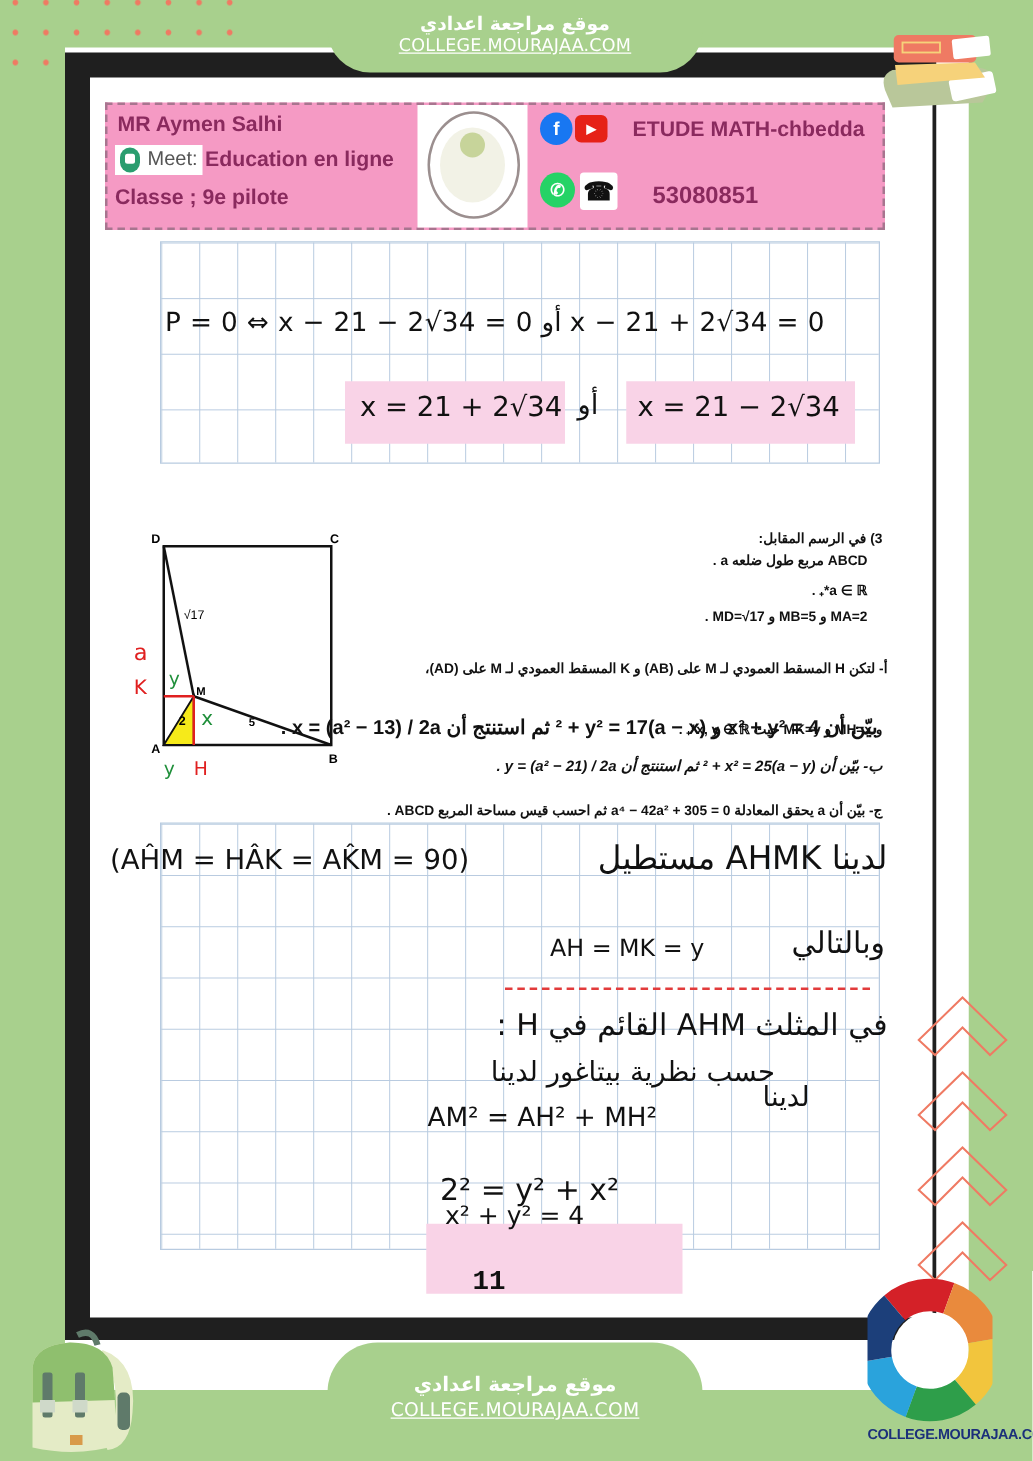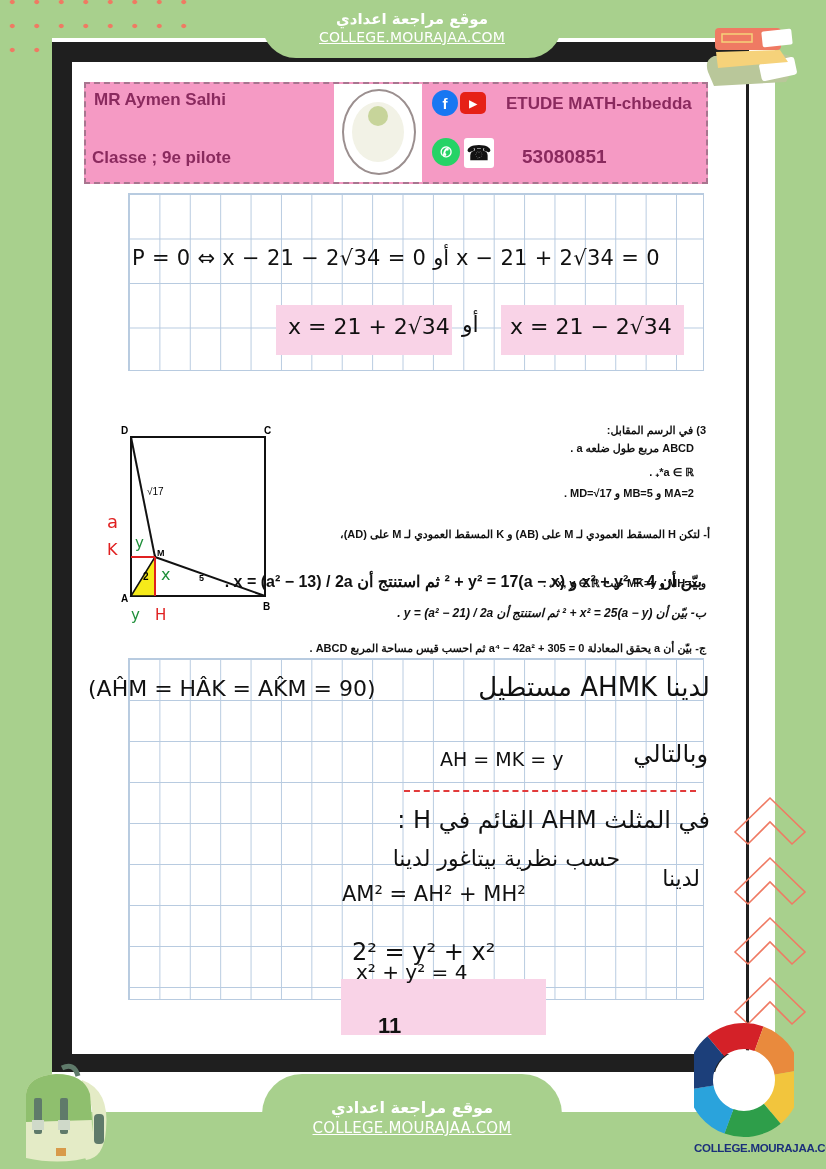--- a/index.html
+++ b/index.html
@@ -61,21 +61,21 @@
   .dash-red { position: absolute; left: 404px; top: 790px; width: 292px; height: 0; border-top: 2px dashed #e23b3b; }
 
   
   svg.geo { position: absolute; left: 95px; top: 420px; }
 
   .chevrons { position: absolute; left: 730px; top: 790px; }
   .books { position: absolute; left: 700px; top: 10px; }
   .wheel { position: absolute; left: 694px; top: 1022px; }
   .wheel-label { position: absolute; left: 694px; top: 1142px; font-family: "Liberation Sans", sans-serif; font-weight: bold; font-size: 11.5px; color: #1b2f7a; letter-spacing: -0.3px; }
   .backpack { position: absolute; left: 12px; top: 1060px; }
-  .pagenum { position: absolute; left: 378px; top: 1013px; font-family: Liberation Sans, sans-serif; font-weight: bold; font-size: 22px; color: #111; }
+  .pagenum { position: absolute; left: 378px; top: 1013px; font-family: Liberation Mono, monospace; font-weight: bold; font-size: 22px; color: #111; }
 </style>
 </head>
 <body>
 
 <div class="green" style="left:0;top:0;width:52px;height:1169px;"></div>
 <div class="green" style="left:0;top:0;width:826px;height:38px;"></div>
 <div class="green" style="left:775px;top:0;width:51px;height:1169px;"></div>
 <div class="green" style="left:0;top:1112px;width:826px;height:57px;"></div>
 <div class="dots"></div>
 
@@ -92,20 +92,27 @@
   <rect x="60" y="50" width="36" height="18" rx="3" fill="#fff" transform="rotate(-12 78 59)"></rect>
   <path d="M16 42 L80 40 L88 52 L18 58 Z" fill="#f6d27a"></path>
   <rect x="15" y="18" width="66" height="22" rx="4" fill="#ef7a63"></rect>
   <rect x="62" y="20" width="30" height="16" rx="2" fill="#fff" transform="rotate(-6 77 28)"></rect>
   <rect x="22" y="24" width="30" height="8" fill="none" stroke="#f6d27a" stroke-width="1.5"></rect>
 </svg>
 
 <div class="hdr">
   <div class="hdr-left">
     <div class="l1">MR  Aymen Salhi</div>
+    <div class="l2">
+      <span class="meet-badge">
+        <span class="meet-icon"></span>
+        <span>Meet:</span>
+      </span>
+      <span>Education en ligne</span>
+    </div>
     <div class="l3">Classe ;  9e pilote</div>
   </div>
   <div class="seal">
     <div class="seal-ring"></div>
     <div class="seal-inner"></div>
     <div class="seal-tree"></div>
   </div>
   <div class="hdr-right">
     <div class="soc fb">f</div>
     <div class="soc yt">▶</div>
@@ -159,21 +166,21 @@
 <div class="print" style="right:120px;top:642px;">ج- بيّن أن a يحقق المعادلة a⁴ − 42a² + 305 = 0 ثم احسب قيس مساحة المربع ABCD .</div>
 
 <div class="grid grid2"></div>
 <div class="ink" style="left:88px;top:676px;font-size:22px;">(AĤM = HÂK = AK̂M = 90)</div>
 <div class="ink" style="left:420px;top:672px;font-size:26px;direction:rtl;width:290px;text-align:right;">لدينا AHMK مستطيل</div>
 <div class="ink" style="left:440px;top:748px;font-size:19px;">AH = MK = y</div>
 <div class="ink" style="left:580px;top:740px;font-size:24px;direction:rtl;width:128px;text-align:right;">وبالتالي</div>
 <div class="dash-red"></div>
 <div class="ink" style="left:290px;top:806px;font-size:24px;direction:rtl;width:420px;text-align:right;">في المثلث AHM القائم في H :</div>
 <div class="ink" style="left:330px;top:846px;font-size:22px;direction:rtl;width:290px;text-align:right;">حسب نظرية بيتاغور لدينا</div>
-<div class="ink" style="left:610px;top:866px;font-size:22px;direction:rtl;width:90px;text-align:right;">لدينا</div>
+<div class="ink" style="left:610px;top:866px;font-size:22px;direction:rtl;width:90px;text-align:left;">لدينا</div>
 <div class="ink" style="left:342px;top:882px;font-size:21px;">AM² = AH² + MH²</div>
 <div class="ink" style="left:352px;top:938px;font-size:24px;">2² = y² + x²</div>
 <div class="pink-box" style="left:341px;top:979px;width:205px;height:56px;"></div>
 <div class="ink" style="left:356px;top:960px;font-size:20px;">x² + y² = 4</div>
 <div class="pagenum">11</div>
 
 <svg class="chevrons" width="80" height="250" viewBox="0 0 80 250">
   <g fill="none" stroke="#ef7a63" stroke-width="1.6">
     <path d="M5 42 L40 8 L75 42 L62 54 L40 32 L18 54 Z"></path>
     <path d="M5 102 L40 68 L75 102 L62 114 L40 92 L18 114 Z"></path>

